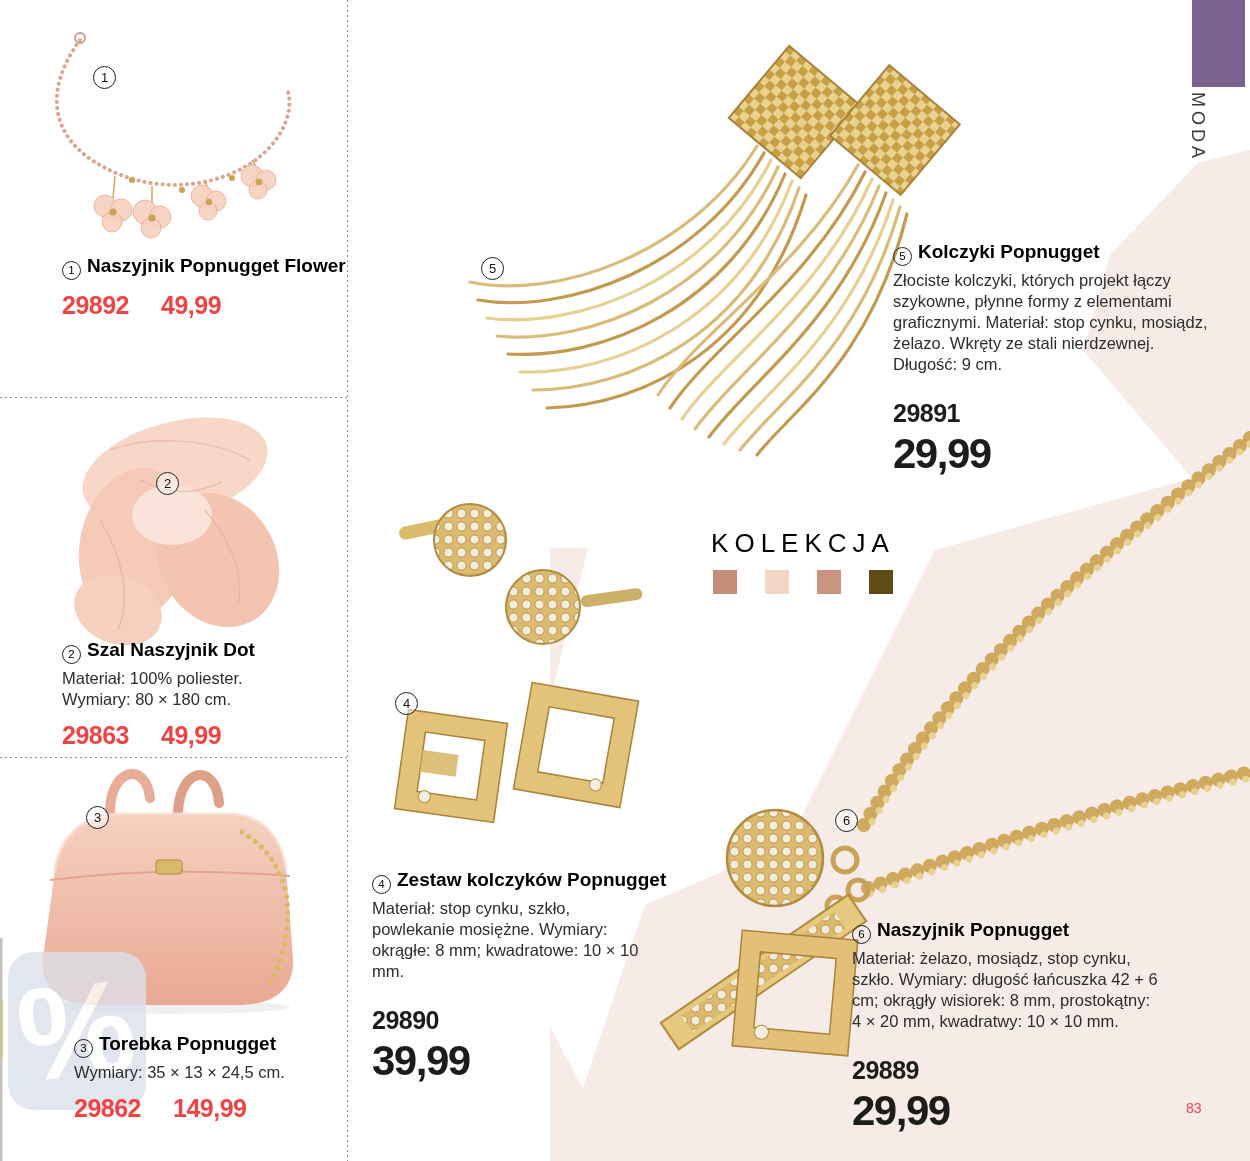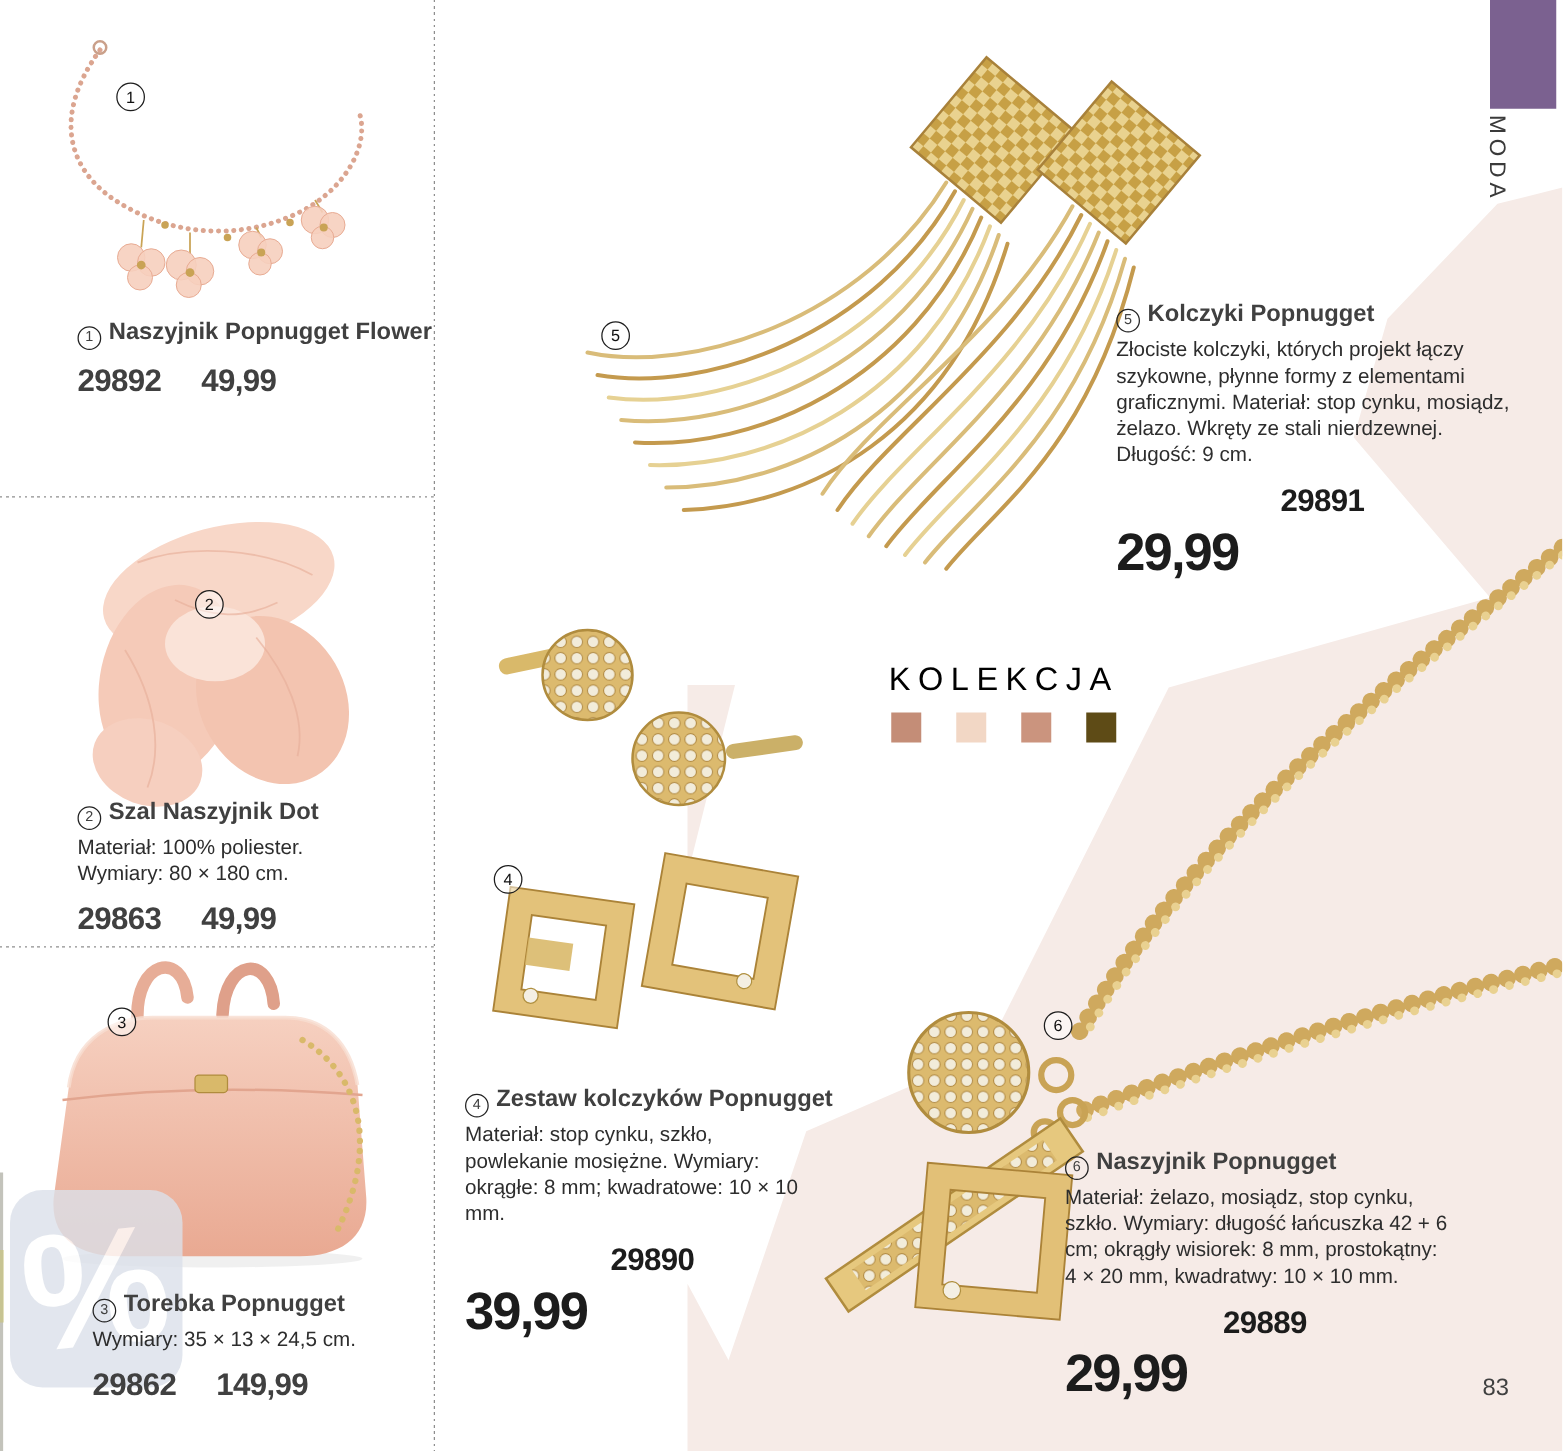--- a/index.html
+++ b/index.html
@@ -17,45 +17,45 @@
     background-image:repeating-linear-gradient(to right,#8e8e8e 0 2px,transparent 2px 5px);}
 
   
   .watermark{position:absolute;left:8px;top:952px;width:138px;height:158px;z-index:3;
     background:#dce1ea;opacity:.8;border-radius:26px;display:flex;align-items:center;
     justify-content:center;overflow:hidden;}
   .watermark span{font-size:132px;font-weight:bold;color:#ffffff;transform:rotate(-6deg);line-height:1;}
 
   
   .product{position:absolute;z-index:4;}
-  .p-head{font-size:19px;font-weight:bold;color:#404040;line-height:24px;white-space:nowrap;}
+  .p-head{font-size:19px;font-weight:bold;color:#000000;line-height:24px;white-space:nowrap;}
   .num-circle{display:inline-flex;width:17px;height:17px;border:1.2px solid #222;border-radius:50%;
     align-items:center;justify-content:center;font-size:11.5px;font-weight:400;margin-right:6px;
     vertical-align:-2px;background:transparent;}
   .p-desc{font-size:16.5px;line-height:21px;color:#2d2d2d;margin-top:4px;}
-  .price-row{margin-top:11px;font-size:25px;font-weight:bold;color:#404040;display:flex;gap:32px;letter-spacing:-.5px;}
-  .p-code{margin-top:12px;font-size:25px;font-weight:bold;letter-spacing:-.5px;text-align:center;}
+  .price-row{margin-top:11px;font-size:25px;font-weight:bold;color:#ef4444;display:flex;gap:32px;letter-spacing:-.5px;}
+  .p-code{margin-top:24px;font-size:25px;font-weight:bold;letter-spacing:-.5px;}
   .p-price-big{margin-top:2px;font-size:42px;font-weight:bold;letter-spacing:-1.5px;}
 
   
   .marker{position:absolute;z-index:5;width:21px;height:21px;border:1.3px solid #1d1d1d;border-radius:50%;
     display:flex;align-items:center;justify-content:center;font-size:13px;color:#111;
     background:rgba(255,255,255,.5);}
 
   
   .kolekcja{position:absolute;left:688px;top:528px;width:230px;z-index:4;text-align:center;color:#000000;}
   .kolekcja .kline{font-size:26px;line-height:31px;letter-spacing:6px;font-weight:400;white-space:nowrap;}
   .swatches{display:flex;gap:28px;margin-top:11px;justify-content:center;}
   .swatch{width:24px;height:24px;}
 
   
   .purple-square{position:absolute;left:1192px;top:0;width:53px;height:87px;z-index:4;}
   .moda{position:absolute;left:1208px;top:92px;z-index:4;font-size:18px;letter-spacing:4px;
     color:#3a3a3a;transform:rotate(90deg);transform-origin:left top;white-space:nowrap;}
-  .pagenum{position:absolute;left:1186px;top:1100px;z-index:4;font-size:19px;color:#404040;}
+  .pagenum{position:absolute;left:1186px;top:1100px;z-index:4;font-size:14px;color:#ef4444;}
 </style>
 </head>
 <body>
 
 <div class="page">
 
   <svg class="bg-svg" width="1250" height="1161" viewBox="0 0 1250 1161">
     <rect x="0" y="0" width="1250" height="1161" fill="#ffffff"></rect>
     <polygon points="1250,150 1198,163 1110,255 1083,350 1192,478 935,550 788,843 645,905 558,1161 1250,1161" fill="#f6ebe7"></polygon>
     <polygon points="550,1027 622,1161 550,1161" fill="#f6ebe7"></polygon>

